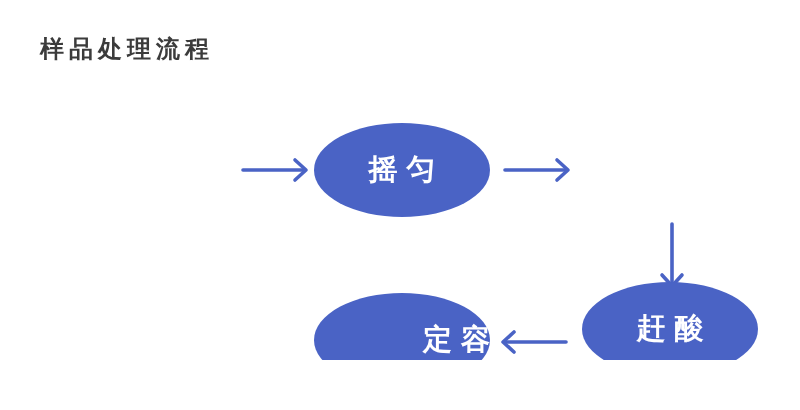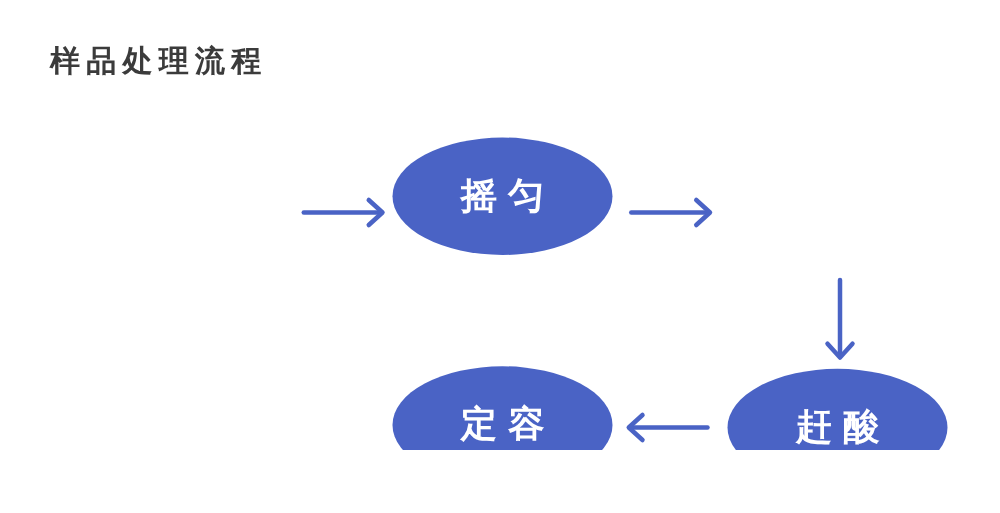--- a/index.html
+++ b/index.html
@@ -41,24 +41,24 @@
   }
   .node-label {
     color: var(--node-text);
     font-size: 29px;
     font-weight: bold;
     letter-spacing: 9px;
     margin-right: -9px;
     white-space: nowrap;
   }
   .node-add-acid   { left: 57px;  top: 124px; }
-  .node-shake      { left: 314px; top: 110px; }
+  .node-shake      { left: 314px; top: 123px; }
   .node-digest     { left: 580px; top: 123px; }
-  .node-drive-acid { left: 582px; top: 295px; }
-  .node-fix-volume { left: 314px; top: 293px; }
+  .node-drive-acid { left: 582px; top: 282px; }
+  .node-fix-volume { left: 314px; top: 293px; justify-content: flex-end; }
   .arrows {
     position: absolute;
     left: 0; top: 0;
     width: 800px;
     height: 410px;
     pointer-events: none;
   }
   .arrow-stroke {
     stroke: var(--arrow);
     stroke-width: 3.6;

